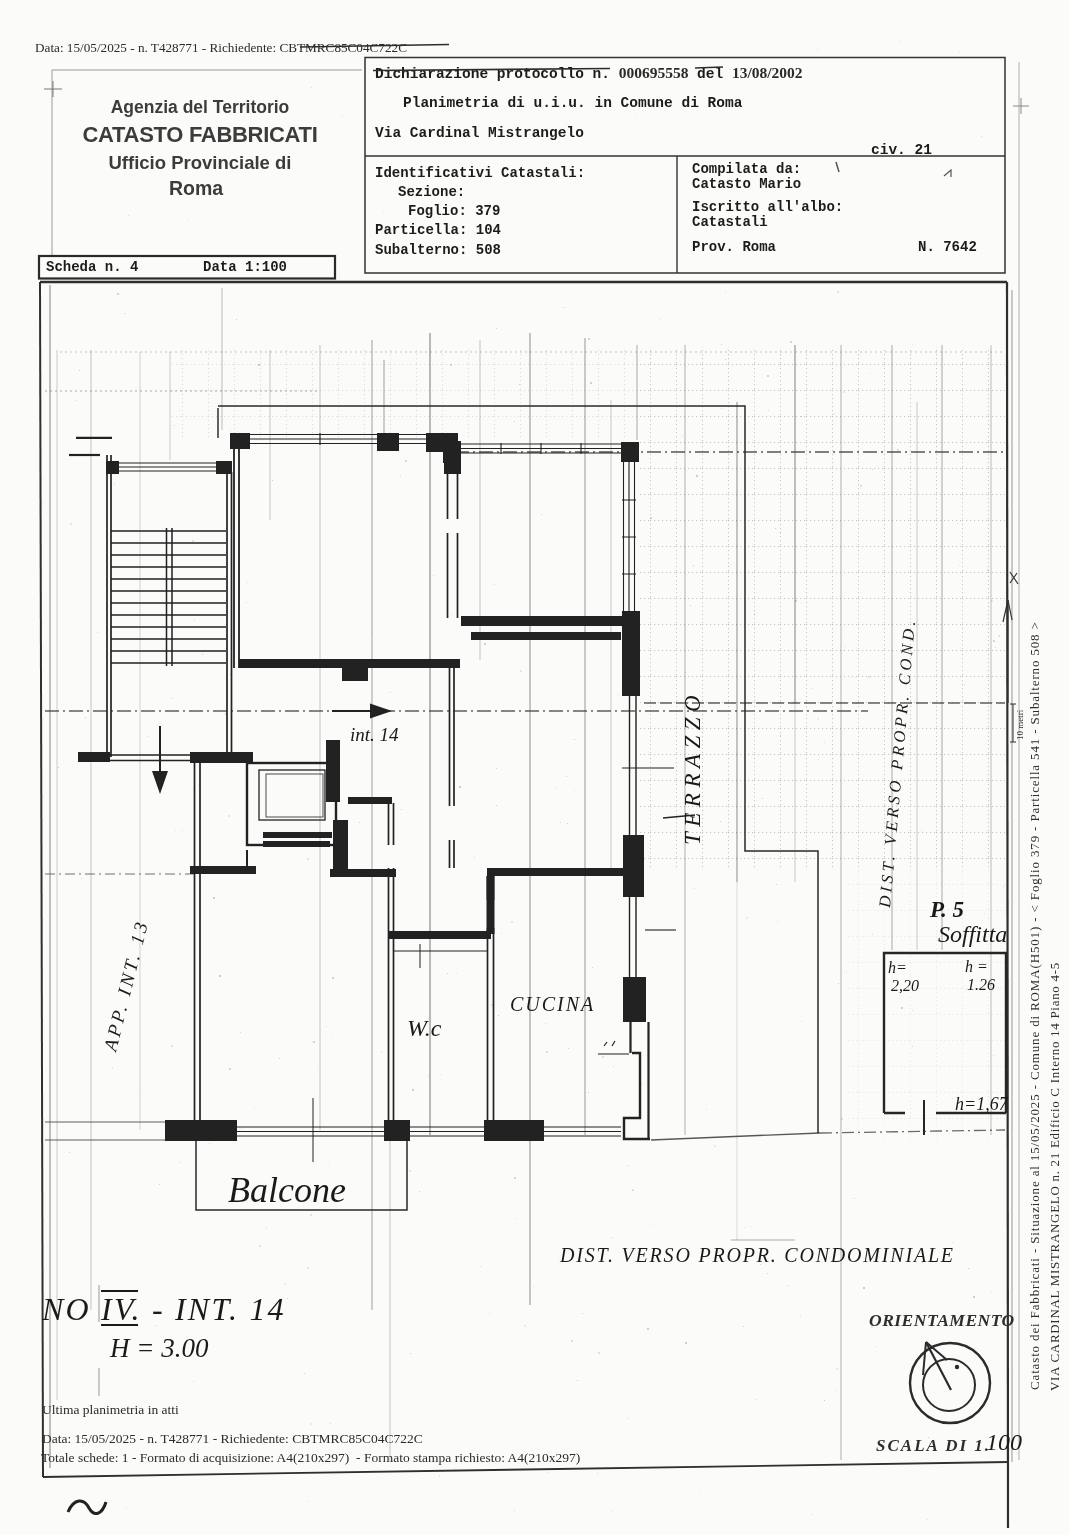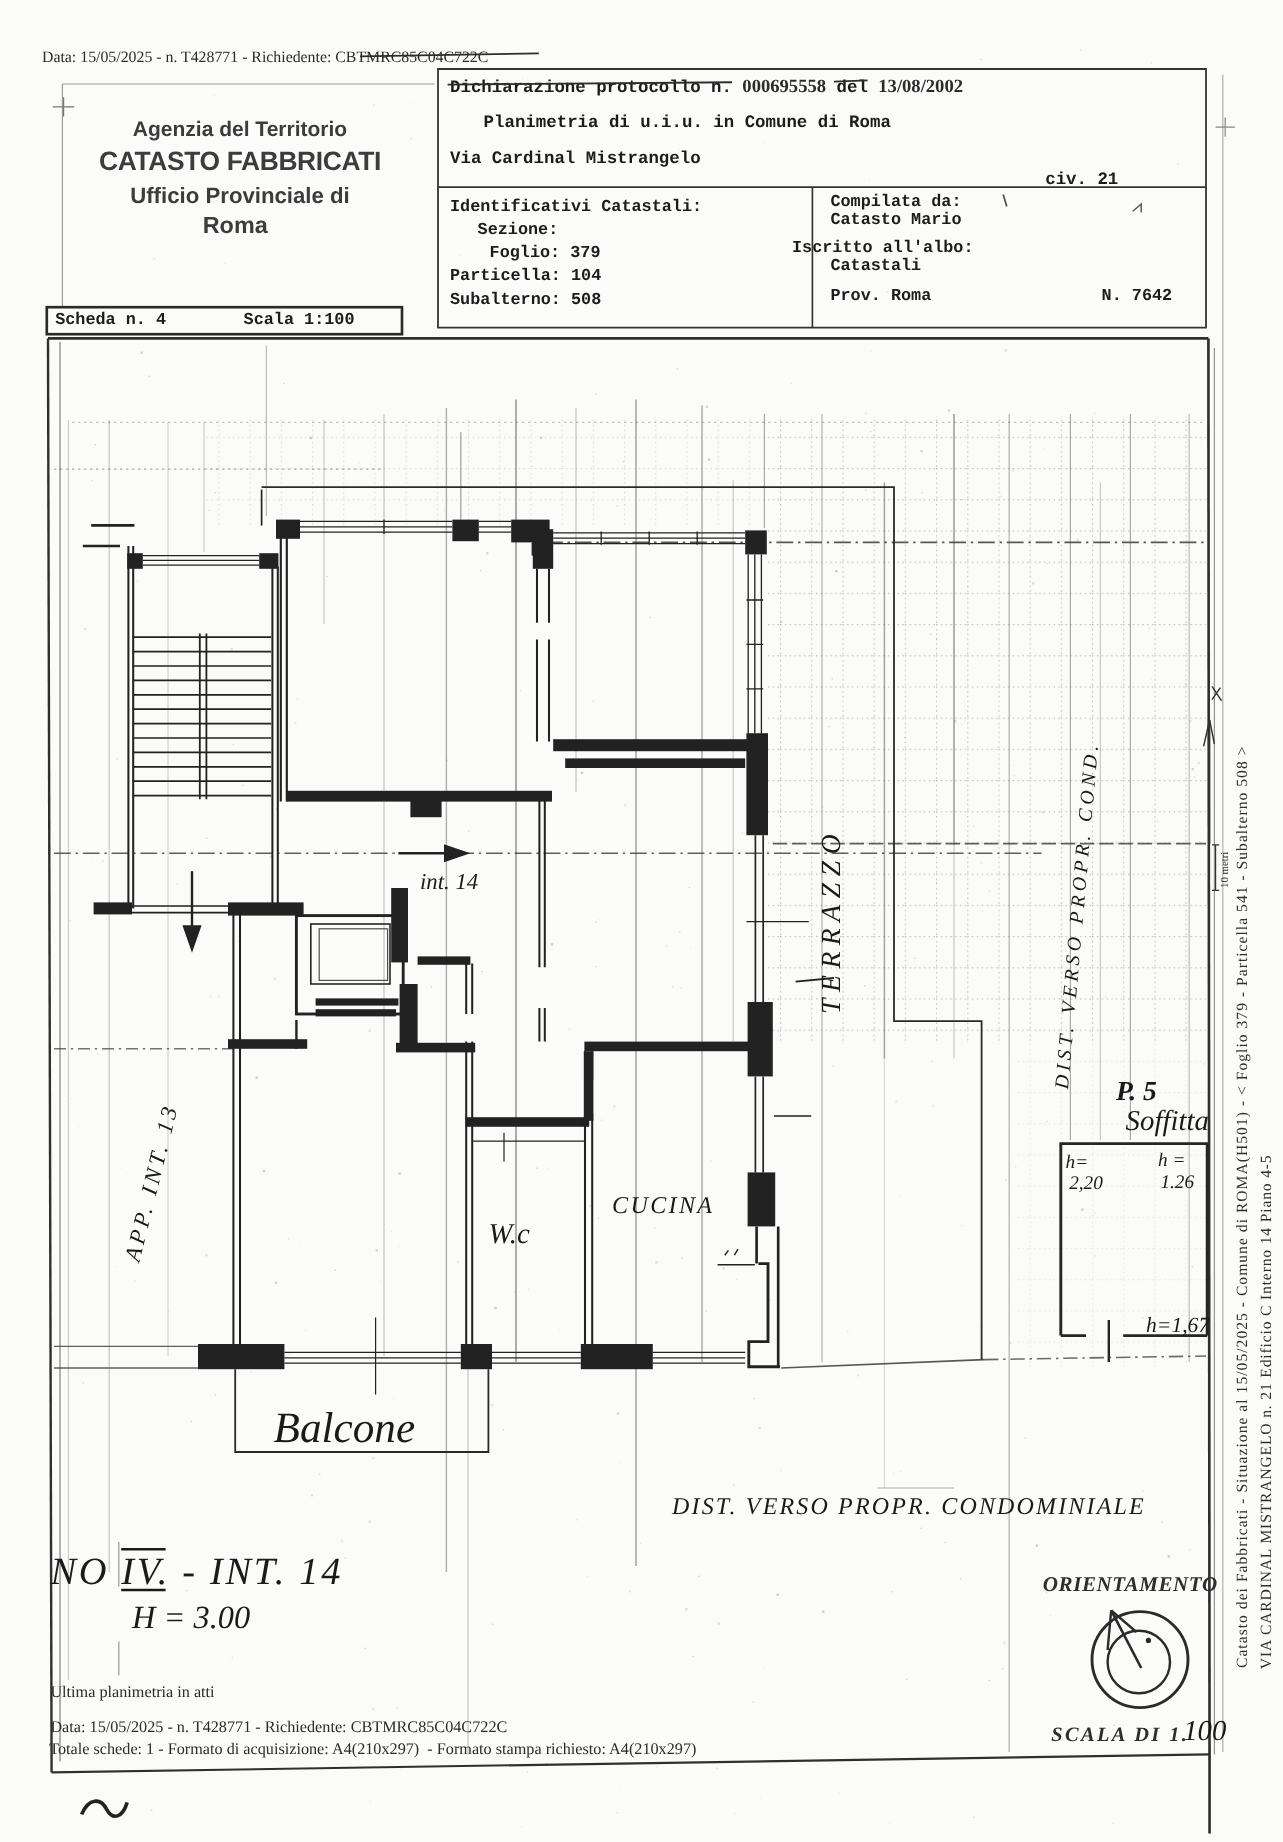--- a/index.html
+++ b/index.html
@@ -27,27 +27,27 @@
 <div class="t mono" style="left:871px;top:125px;margin-top:17px;">civ. 21</div>
 
 <div class="t mono2" style="left:375px;top:165px;">Identificativi Catastali:</div>
 <div class="t mono2" style="left:398px;top:184px;">Sezione:</div>
 <div class="t mono2" style="left:408px;top:203px;">Foglio: 379</div>
 <div class="t mono2" style="left:375px;top:222px;">Particella: 104</div>
 <div class="t mono2" style="left:375px;top:242px;">Subalterno: 508</div>
 
 <div class="t mono2" style="left:692px;top:161px;">Compilata da:</div>
 <div class="t mono2" style="left:692px;top:176px;">Catasto Mario</div>
-<div class="t mono2" style="left:660px;top:199px;">Iscritto all'albo:</div>
+<div class="t mono2" style="left:692px;top:199px;">Iscritto all'albo:</div>
 <div class="t mono2" style="left:692px;top:214px;">Catastali</div>
 <div class="t mono2" style="left:692px;top:239px;">Prov. Roma</div>
 <div class="t mono2" style="left:918px;top:239px;">N.  7642</div>
 
 <div class="t mono2" style="left:46px;top:259px;">Scheda n. 4</div>
-<div class="t mono2" style="left:203px;top:259px;">Scala 1:100</div>
+<div class="t mono2" style="left:203px;top:259px;">Data 1:100</div>
 
 <div class="t ser" style="left:42px;top:1402px;">Ultima planimetria in atti</div>
 <div class="t ser" style="left:42px;top:1431px;">Data: 15/05/2025 - n. T428771 - Richiedente: CBTMRC85C04C722C</div>
 <div class="t ser" style="left:41px;top:1450px;">Totale schede: 1 - Formato di acquisizione: A4(210x297)&nbsp; - Formato stampa richiesto: A4(210x297)</div>
 
 <svg width="1069" height="1535" viewBox="0 0 1069 1535">
 <defs>
 <pattern id="gp" width="26" height="26" patternUnits="userSpaceOnUse">
   <path d="M0.5,0 V26 M0,0.5 H26" stroke="#8d8d8d" stroke-width="0.9" stroke-dasharray="1.2 2.8" fill="none"></path>
 </pattern>

